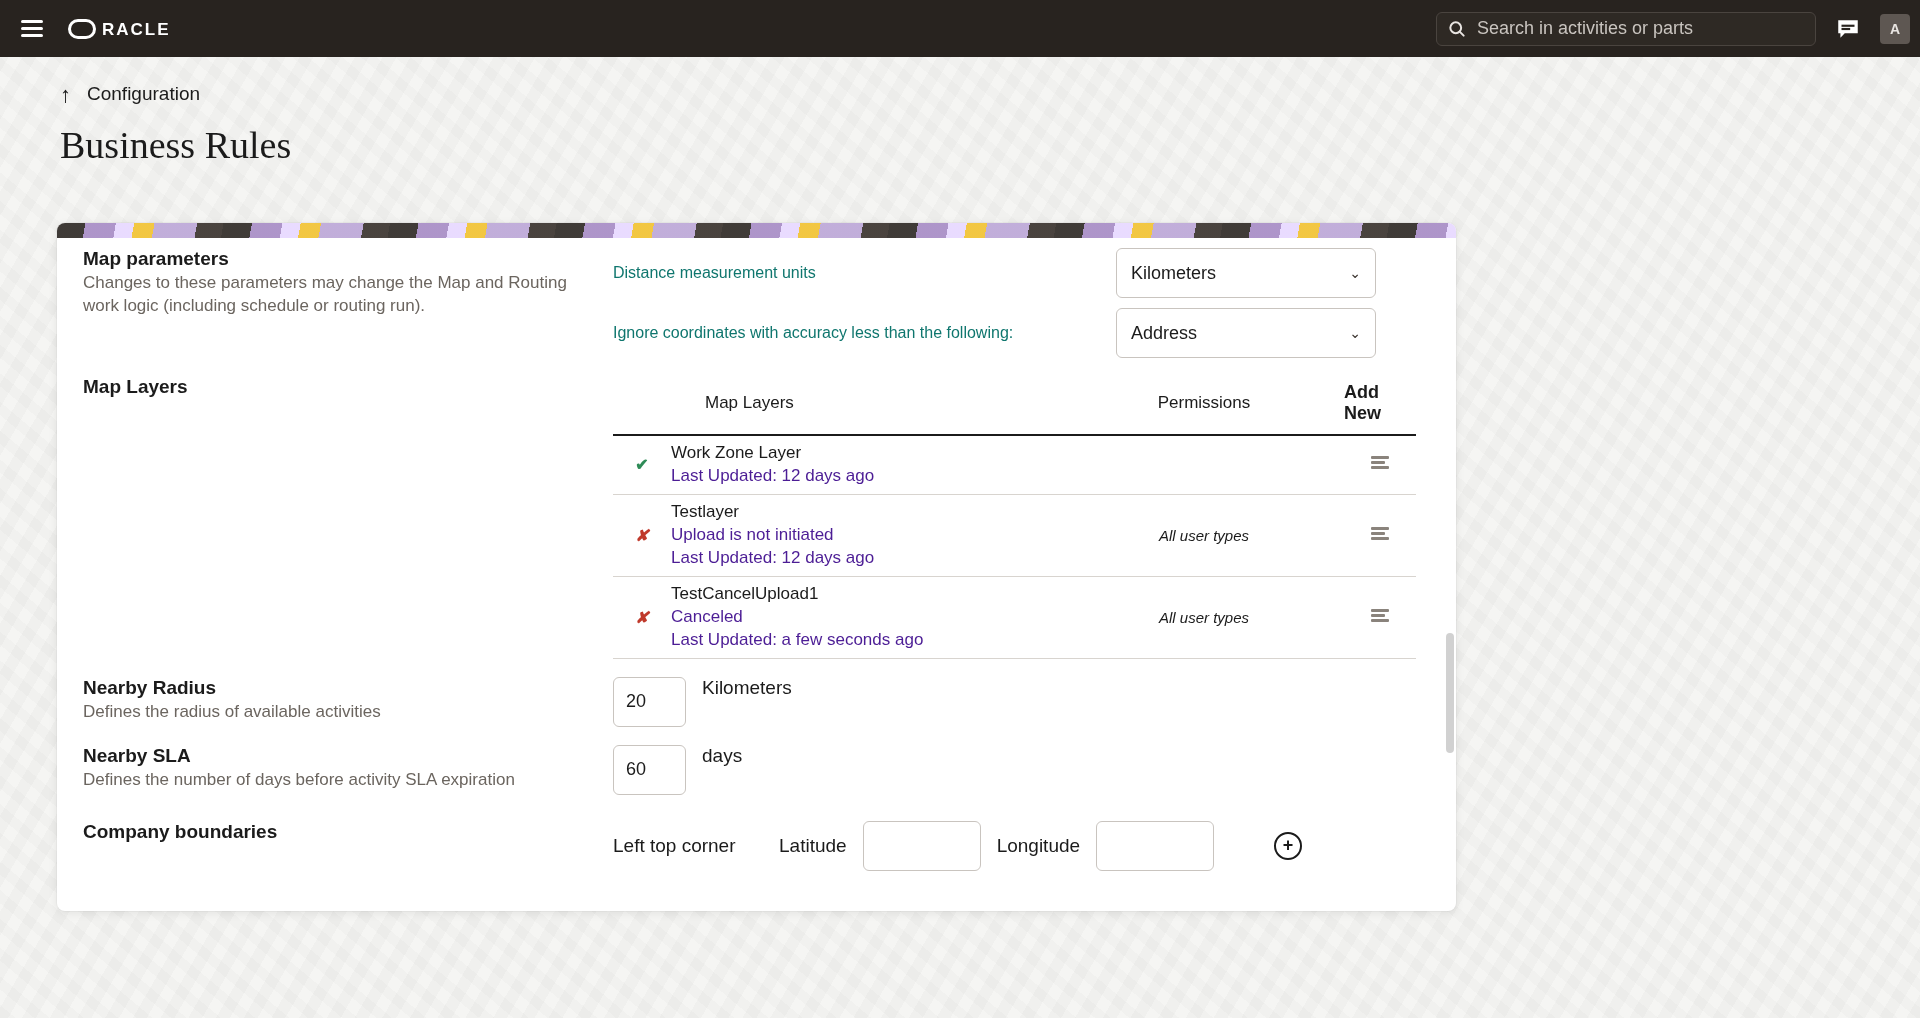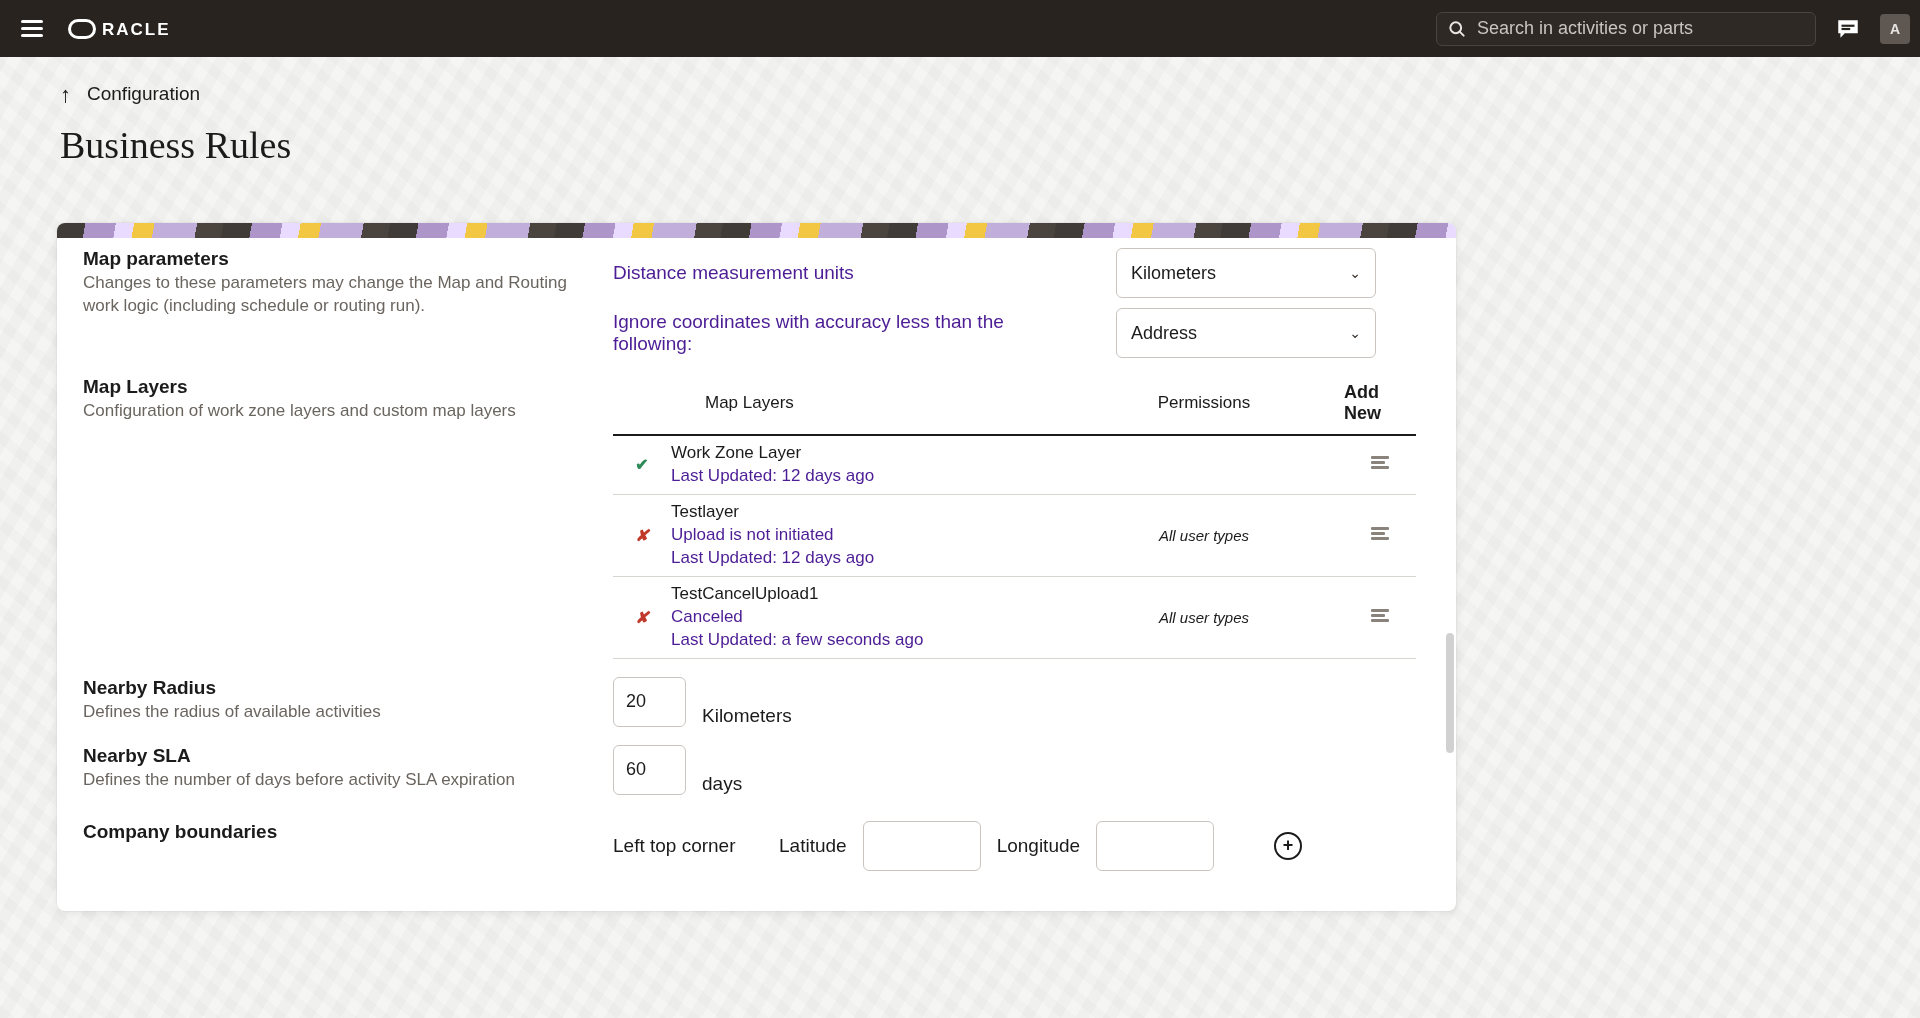--- a/index.html
+++ b/index.html
@@ -125,22 +125,22 @@
   .section {
     display:flex; align-items:flex-start;
   }
   .sec-left { width: 530px; padding-right: 20px; }
   .sec-right { flex:1; }
 
   .s-title { font-size:19px; font-weight:600; color:#1b1b1b; }
   .s-desc { font-size:17px; color:#6b655f; margin-top:2px; line-height:1.35; }
 
   
-  .row { display:flex; align-items:flex-end; }
-  .field-label { font-size:19px; color:#4c1d95; }
+  .row { display:flex; align-items:flex-start; }
+  .field-label { font-size:16px; color:#0f766e; }
   .select {
     height: 50px; width: 260px;
     border: 1px solid #c9c4bf; border-radius:6px; background:#fff;
     display:flex; align-items:center; justify-content:space-between;
     padding: 0 14px; font-size:18px; color:#1b1b1b; cursor:pointer;
   }
   .select .chev { font-size:14px; color:#3a332e; }
   .num-input {
     height:50px; width:73px; border:1px solid #c9c4bf; border-radius:6px;
     padding: 0 12px; font-size:18px; color:#1b1b1b; outline:none;
@@ -273,21 +273,20 @@
               </div>
             </div>
           </div>
         </div>
 
         <div class="gap-18"></div>
 
         <div class="section">
           <div class="sec-left">
             <div class="s-title">Map Layers</div>
-            <div class="s-desc">Configuration of work zone layers and custom map layers</div>
           </div>
           <div class="sec-right">
             <div class="tbl">
               <div class="tbl-head">
                 <div></div>
                 <div class="th" style="padding-left:34px;">Map Layers</div>
                 <div class="th th-center">Permissions</div>
                 <div class="add-new">Add New</div>
               </div>
 

